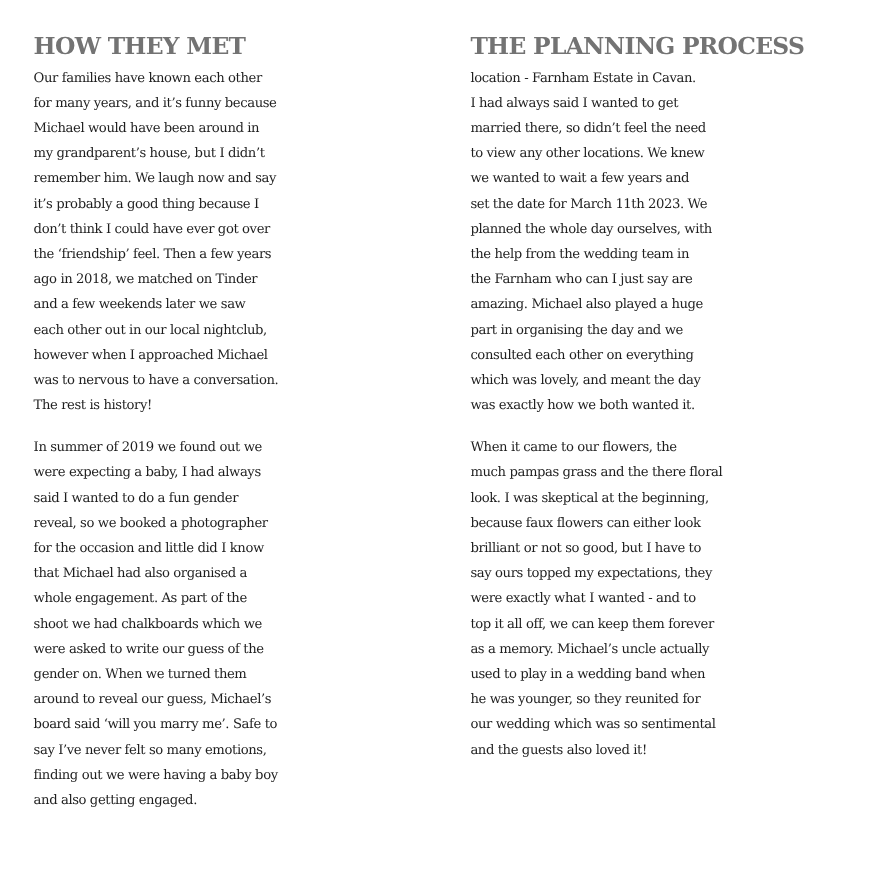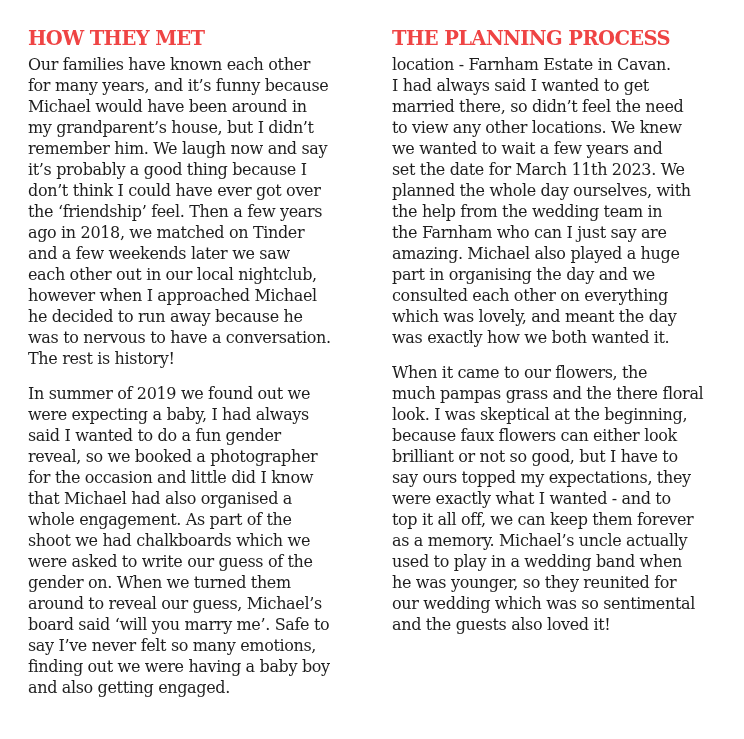--- a/index.html
+++ b/index.html
@@ -19,30 +19,30 @@
       position: absolute;
       top: 26px;
       width: 340px;
     }
     .col.left { left: 28px; }
     .col.right { left: 392px; }
     .section { margin-bottom: 14px; }
     .heading {
       font-family: "DejaVu Serif", "Liberation Serif", serif;
       font-weight: bold;
-      color: #ef4444;
+      color: #737373;
       font-size: 19.5px;
       letter-spacing: -0.6px;
       line-height: 26px;
       margin: 0 0 2px 0;
       white-space: nowrap;
     }
     .body-text {
       font-family: "DejaVu Serif", "Liberation Serif", serif;
-      font-size: 16px;
+      font-size: 11px;
       line-height: 21px;
       letter-spacing: -0.35px;
       margin: 0;
     }
     .line {
       display: block;
       white-space: nowrap;
     }
   </style>
 </head>
@@ -57,21 +57,20 @@
       <span class="line">Michael would have been around in</span>
       <span class="line">my grandparent’s house, but I didn’t</span>
       <span class="line">remember him. We laugh now and say</span>
       <span class="line">it’s probably a good thing because I</span>
       <span class="line">don’t think I could have ever got over</span>
       <span class="line">the ‘friendship’ feel. Then a few years</span>
       <span class="line">ago in 2018, we matched on Tinder</span>
       <span class="line">and a few weekends later we saw</span>
       <span class="line">each other out in our local nightclub,</span>
       <span class="line">however when I approached Michael</span>
-      <span class="line">he decided to run away because he</span>
       <span class="line">was to nervous to have a conversation.</span>
       <span class="line">The rest is history!</span>
     </p>
   </div>
   <div class="section">
     <p class="body-text">
       <span class="line">In summer of 2019 we found out we</span>
       <span class="line">were expecting a baby, I had always</span>
       <span class="line">said I wanted to do a fun gender</span>
       <span class="line">reveal, so we booked a photographer</span>

